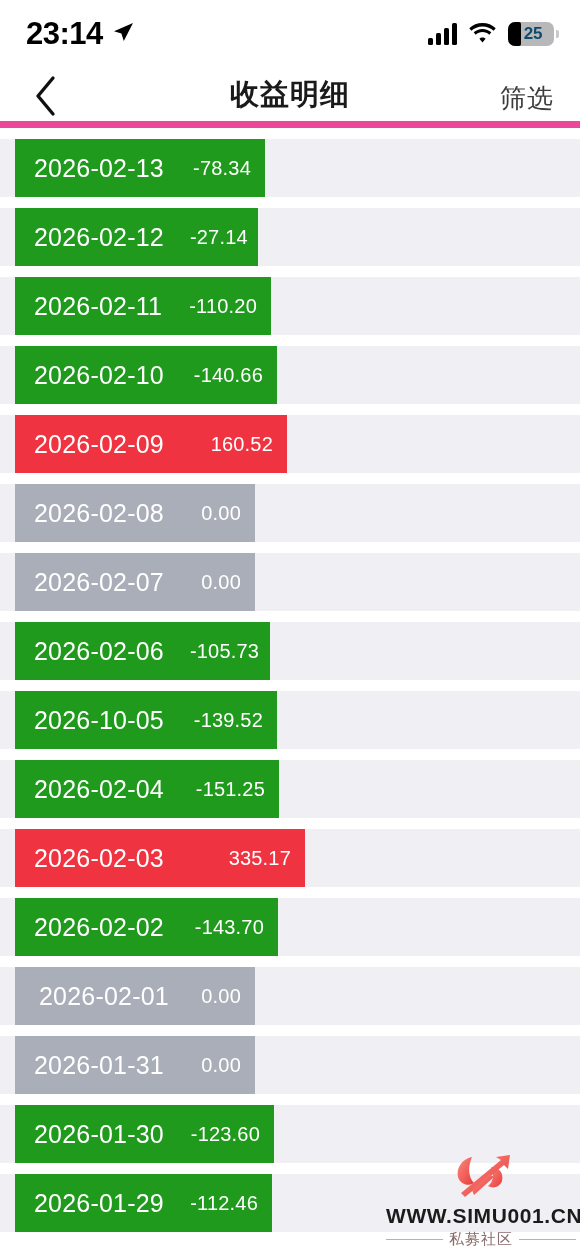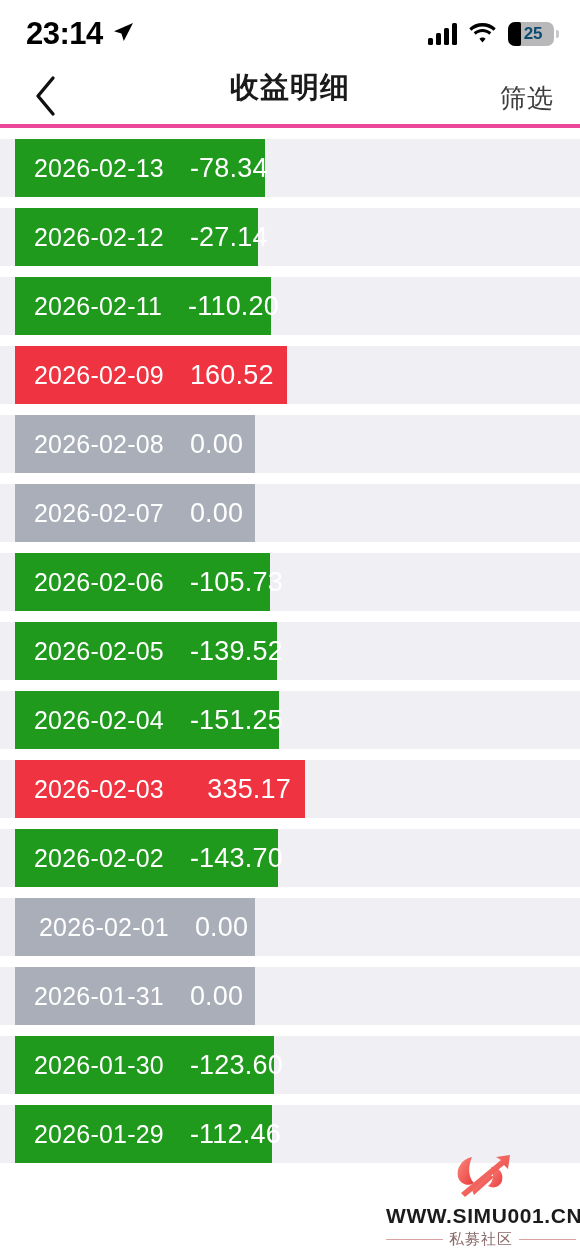--- a/index.html
+++ b/index.html
@@ -105,22 +105,22 @@
     line-height: 24px;
     letter-spacing: -0.3px;
     padding-left: 4px;
   }
 
   
   .nav-bar {
     position: relative;
     height: 60px;
     display: flex;
-    align-items: flex-start;
-    border-bottom: 4px solid #ec4899;
+    align-items: center;
+    border-bottom: 7px solid #ec4899;
   }
   .nav-back {
     position: absolute;
     left: 18px;
     top: 0;
     height: 60px;
     width: 56px;
     display: flex;
     align-items: center;
     justify-content: center;
@@ -169,21 +169,21 @@
     padding: 0 14px 0 19px;
     color: #ffffff;
   }
   .bar-date {
     font-size: 25px;
     letter-spacing: 0.2px;
     line-height: 1;
     white-space: nowrap;
   }
   .bar-value {
-    font-size: 27px;
+    font-size: 20px;
     letter-spacing: 0.2px;
     line-height: 1;
     white-space: nowrap;
     margin-left: 26px;
   }
   .bar.pos  { background: #f03340; }
   .bar.neg  { background: #1f9a1c; }
   .bar.zero { background: #a9aeb8; }
 
   
@@ -287,20 +287,26 @@
           <span class="bar-value">-27.14</span>
         </div>
       </div>
       <div class="row">
         <div class="bar neg" style="width: 256px;">
           <span class="bar-date">2026-02-11</span>
           <span class="bar-value">-110.20</span>
         </div>
       </div>
       <div class="row">
+        <div class="bar neg" style="width: 262px;">
+          <span class="bar-date">2026-02-10</span>
+          <span class="bar-value">-140.66</span>
+        </div>
+      </div>
+      <div class="row">
         <div class="bar pos" style="width: 272px;">
           <span class="bar-date">2026-02-09</span>
           <span class="bar-value">160.52</span>
         </div>
       </div>
       <div class="row">
         <div class="bar zero" style="width: 240px;">
           <span class="bar-date">2026-02-08</span>
           <span class="bar-value">0.00</span>
         </div>
@@ -312,21 +318,21 @@
         </div>
       </div>
       <div class="row">
         <div class="bar neg" style="width: 255px;">
           <span class="bar-date">2026-02-06</span>
           <span class="bar-value">-105.73</span>
         </div>
       </div>
       <div class="row">
         <div class="bar neg" style="width: 262px;">
-          <span class="bar-date">2026-02-05</span>
+          <span class="bar-date">2026-10-05</span>
           <span class="bar-value">-139.52</span>
         </div>
       </div>
       <div class="row">
         <div class="bar neg" style="width: 264px;">
           <span class="bar-date">2026-02-04</span>
           <span class="bar-value">-151.25</span>
         </div>
       </div>
       <div class="row">

